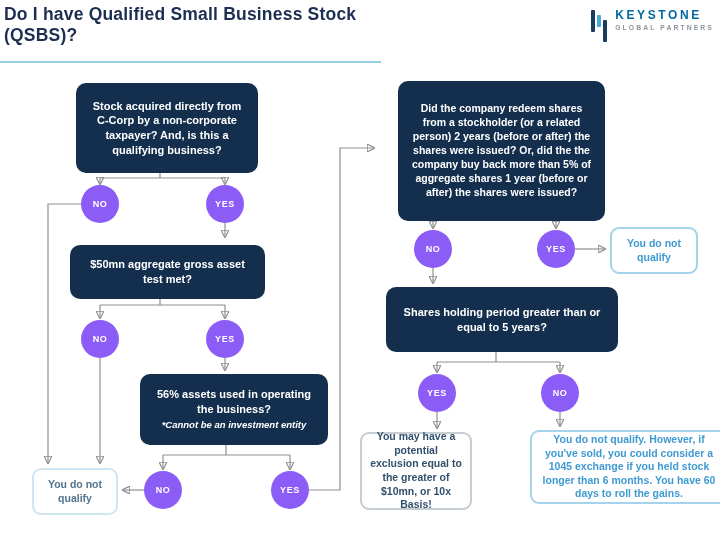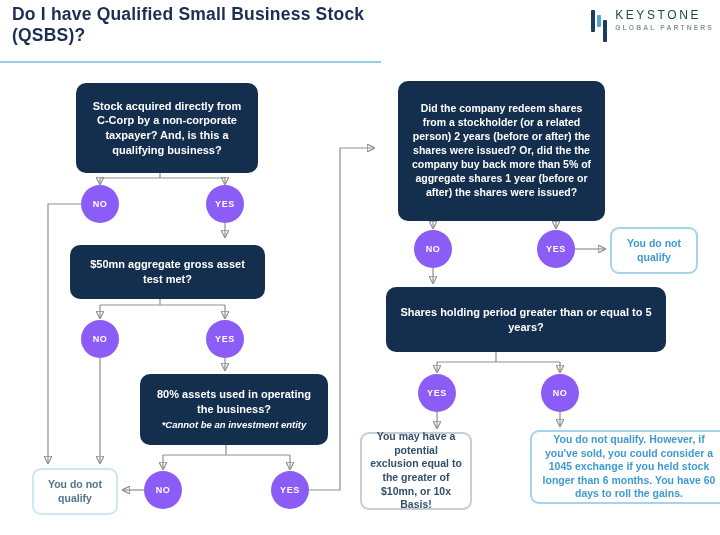--- a/index.html
+++ b/index.html
@@ -4,31 +4,30 @@
 <style>
   html,body{margin:0;padding:0;background:#ffffff;}
   .canvas{
     position:relative;width:720px;height:535px;background:#ffffff;overflow:hidden;
     font-family:"Liberation Sans", sans-serif;
   }
   .title{
     position:absolute;left:4px;top:4px;width:356px;
     font-size:17.5px;font-weight:800;line-height:1.2;color:#1c2e51;
     letter-spacing:.2px;
-    margin-left:8px;
   }
   .title-underline{
     position:absolute;left:0;top:61px;width:381px;height:2px;background:#93cfe2;
   }
   .logo{position:absolute;right:6px;top:8px;display:flex;align-items:flex-start;}
   .logo-bars{display:flex;align-items:flex-start;margin-right:6px;}
   .logo-bars .bar{width:4px;margin-right:2px;border-radius:1px;}
   .bar-dark{background:#1d3b5f;}
   .bar-light{background:#4aa7d8;}
-  .logo-text .name{font-size:12px;font-weight:400;letter-spacing:2.6px;color:#14532d;}
+  .logo-text .name{font-size:12px;font-weight:700;letter-spacing:2.6px;color:#0369a1;}
   .logo-text .tagline{font-size:6.8px;font-weight:700;letter-spacing:2.1px;color:#8e959c;margin-top:2px;}
 
   .qbox{
     position:absolute;background:#142f4e;color:#ffffff;border-radius:10px;
     display:flex;flex-direction:column;align-items:center;justify-content:center;
     text-align:center;font-weight:700;font-size:11px;line-height:1.32;
     padding:6px 10px;box-sizing:border-box;margin-left:8px;
   }
   .qbox .note{font-size:9.5px;font-style:italic;font-weight:700;margin-top:3px;}
   .qbox-small-text{font-size:10.5px;}
@@ -121,29 +120,29 @@
 
   <div class="qbox" style="left:68px;top:83px;width:182px;height:90px;">
     <span>Stock acquired directly from C-Corp by a non-corporate taxpayer? And, is this a qualifying business?</span>
   </div>
 
   <div class="qbox" style="left:62px;top:245px;width:195px;height:54px;">
     <span>$50mn aggregate gross asset test met?</span>
   </div>
 
   <div class="qbox" style="left:132px;top:374px;width:188px;height:71px;">
-    <span>80% assets used in operating the business?</span>
+    <span>56% assets used in operating the business?</span>
     <span class="note">*Cannot be an investment entity</span>
   </div>
 
   <div class="qbox qbox-small-text" style="left:390px;top:81px;width:207px;height:140px;">
     <span>Did the company redeem shares from a stockholder (or a related person) 2 years (before or after) the shares were issued? Or, did the the company buy back more than 5% of aggregate shares 1 year (before or after) the shares were issued?</span>
   </div>
 
-  <div class="qbox" style="left:378px;top:287px;width:280px;height:65px;">
+  <div class="qbox" style="left:378px;top:287px;width:232px;height:65px;">
     <span>Shares holding period greater than or equal to 5 years?</span>
   </div>
 
   <div class="circle" style="left:81px;top:185px;">NO</div>
   <div class="circle" style="left:206px;top:185px;">YES</div>
   <div class="circle" style="left:81px;top:320px;">NO</div>
   <div class="circle" style="left:206px;top:320px;">YES</div>
   <div class="circle" style="left:144px;top:471px;">NO</div>
   <div class="circle" style="left:271px;top:471px;">YES</div>
   <div class="circle" style="left:414px;top:230px;">NO</div>

